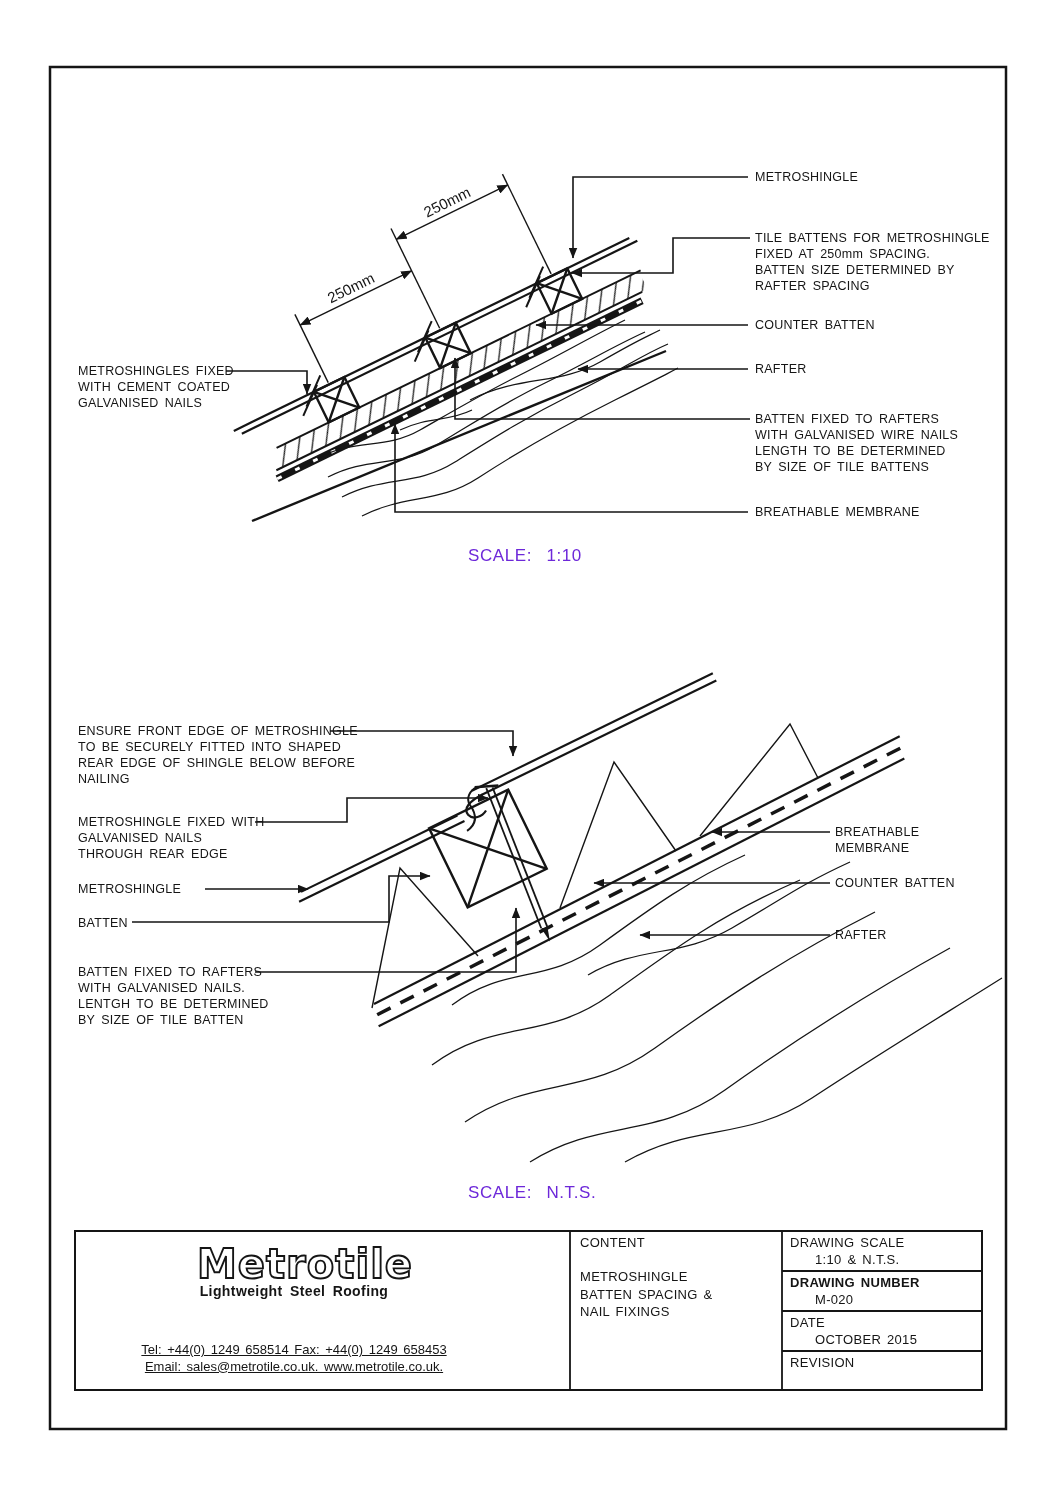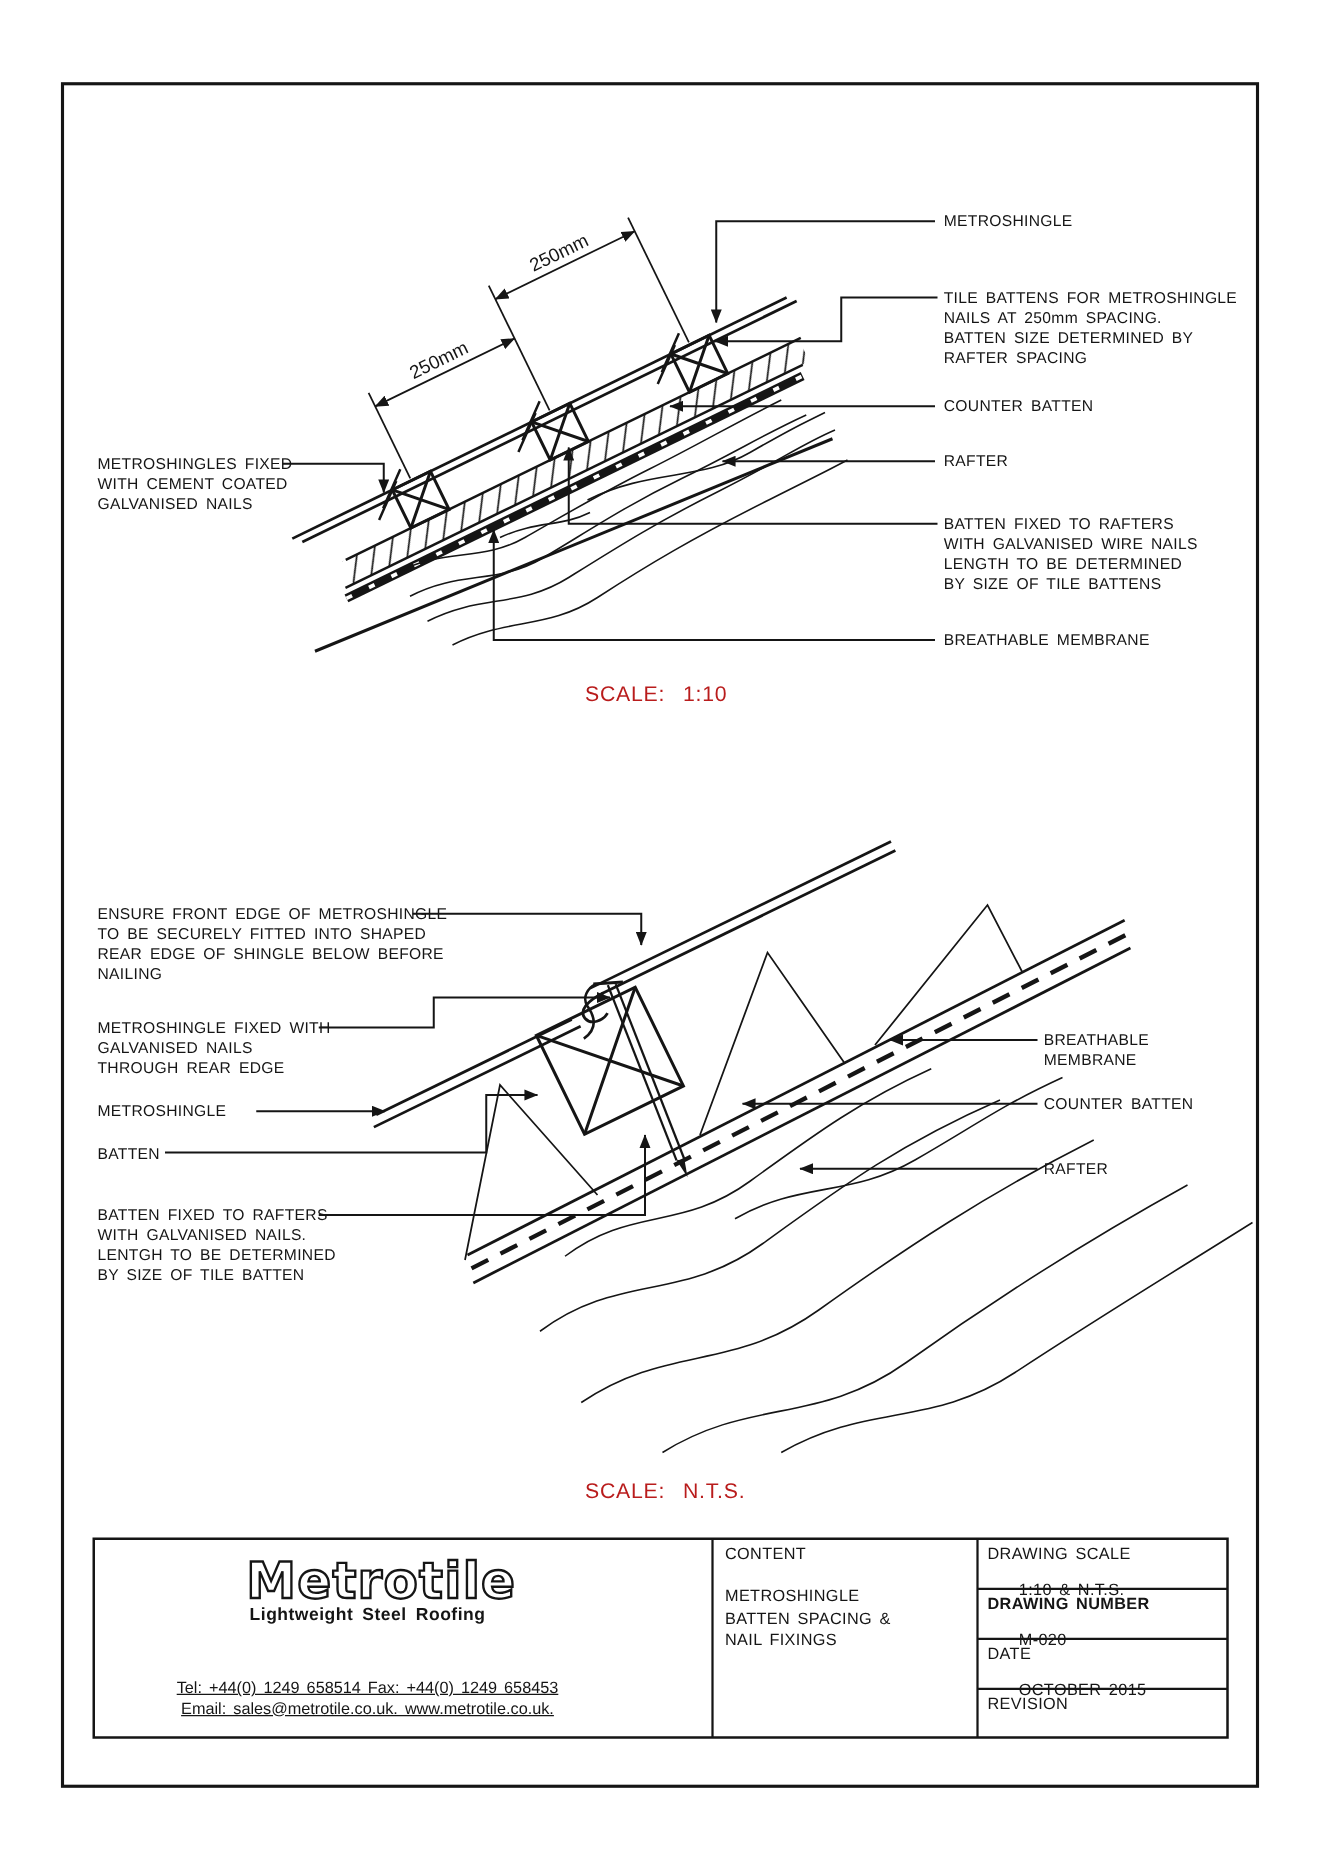--- a/index.html
+++ b/index.html
@@ -1,27 +1,27 @@
 <!DOCTYPE html>
 <html><head>
 <meta charset="utf-8">
 <style>
   html,body{margin:0;padding:0;background:#e8e8e8;}
   .page{position:relative;width:1058px;height:1497px;background:#ffffff;overflow:hidden;
         font-family:"Liberation Sans",sans-serif;color:#151515;}
   svg{position:absolute;left:0;top:0;}
   .lbl{position:absolute;font-size:12.5px;line-height:16px;letter-spacing:.25px;
        word-spacing:2.5px;white-space:pre-line;color:#151515;}
-  .scale{position:absolute;font-size:17px;letter-spacing:.6px;word-spacing:9px;color:#b91c1c;}
+  .scale{position:absolute;font-size:17px;letter-spacing:.6px;word-spacing:9px;color:#6d28d9;}
   .tb-center{position:absolute;left:75px;width:438px;text-align:center;}
   .tagline{font-size:14px;font-weight:bold;letter-spacing:.4px;word-spacing:3px;}
   .addr{font-size:13px;line-height:12.5px;white-space:pre-line;word-spacing:2px;}
   .contact{font-size:13px;line-height:16.5px;white-space:pre-line;word-spacing:2px;text-decoration:underline;}
   .tb-head{position:absolute;font-size:13px;letter-spacing:.3px;word-spacing:2px;}
-  .tb-val{position:absolute;font-size:13px;letter-spacing:.3px;word-spacing:2px;margin-top:12px;}
+  .tb-val{position:absolute;font-size:13px;letter-spacing:.3px;word-spacing:2px;}
   .tb-content{position:absolute;font-size:13px;line-height:17.5px;letter-spacing:.3px;
               word-spacing:2px;white-space:pre-line;}
 </style>
 </head>
 <body>
 
 <div class="page">
 
   <svg width="1058" height="1497" viewBox="0 0 1058 1497">
     <defs>
@@ -175,21 +175,21 @@
       <line x1="782" y1="1271" x2="982" y2="1271" stroke-width="1.8"></line>
       <line x1="782" y1="1311" x2="982" y2="1311" stroke-width="1.8"></line>
       <line x1="782" y1="1351" x2="982" y2="1351" stroke-width="1.8"></line>
     </g>
 
     <text x="305" y="1278" text-anchor="middle" font-size="40" font-weight="bold" font-family="DejaVu Sans, sans-serif" fill="#ffffff" stroke="#151515" stroke-width="1.9" letter-spacing="1">Metrotile</text>
   </svg>
 
   <div class="lbl" style="left:755px;top:169px;">METROSHINGLE</div>
   <div class="lbl" style="left:755px;top:230px;">TILE BATTENS FOR METROSHINGLE
-NAILS AT 250mm SPACING.
+FIXED AT 250mm SPACING.
 BATTEN SIZE DETERMINED BY
 RAFTER SPACING</div>
   <div class="lbl" style="left:755px;top:317px;">COUNTER BATTEN</div>
   <div class="lbl" style="left:755px;top:361px;">RAFTER</div>
   <div class="lbl" style="left:755px;top:411px;">BATTEN FIXED TO RAFTERS
 WITH GALVANISED WIRE NAILS
 LENGTH TO BE DETERMINED
 BY SIZE OF TILE BATTENS</div>
   <div class="lbl" style="left:755px;top:504px;">BREATHABLE MEMBRANE</div>
   <div class="lbl" style="left:78px;top:363px;">METROSHINGLES FIXED

